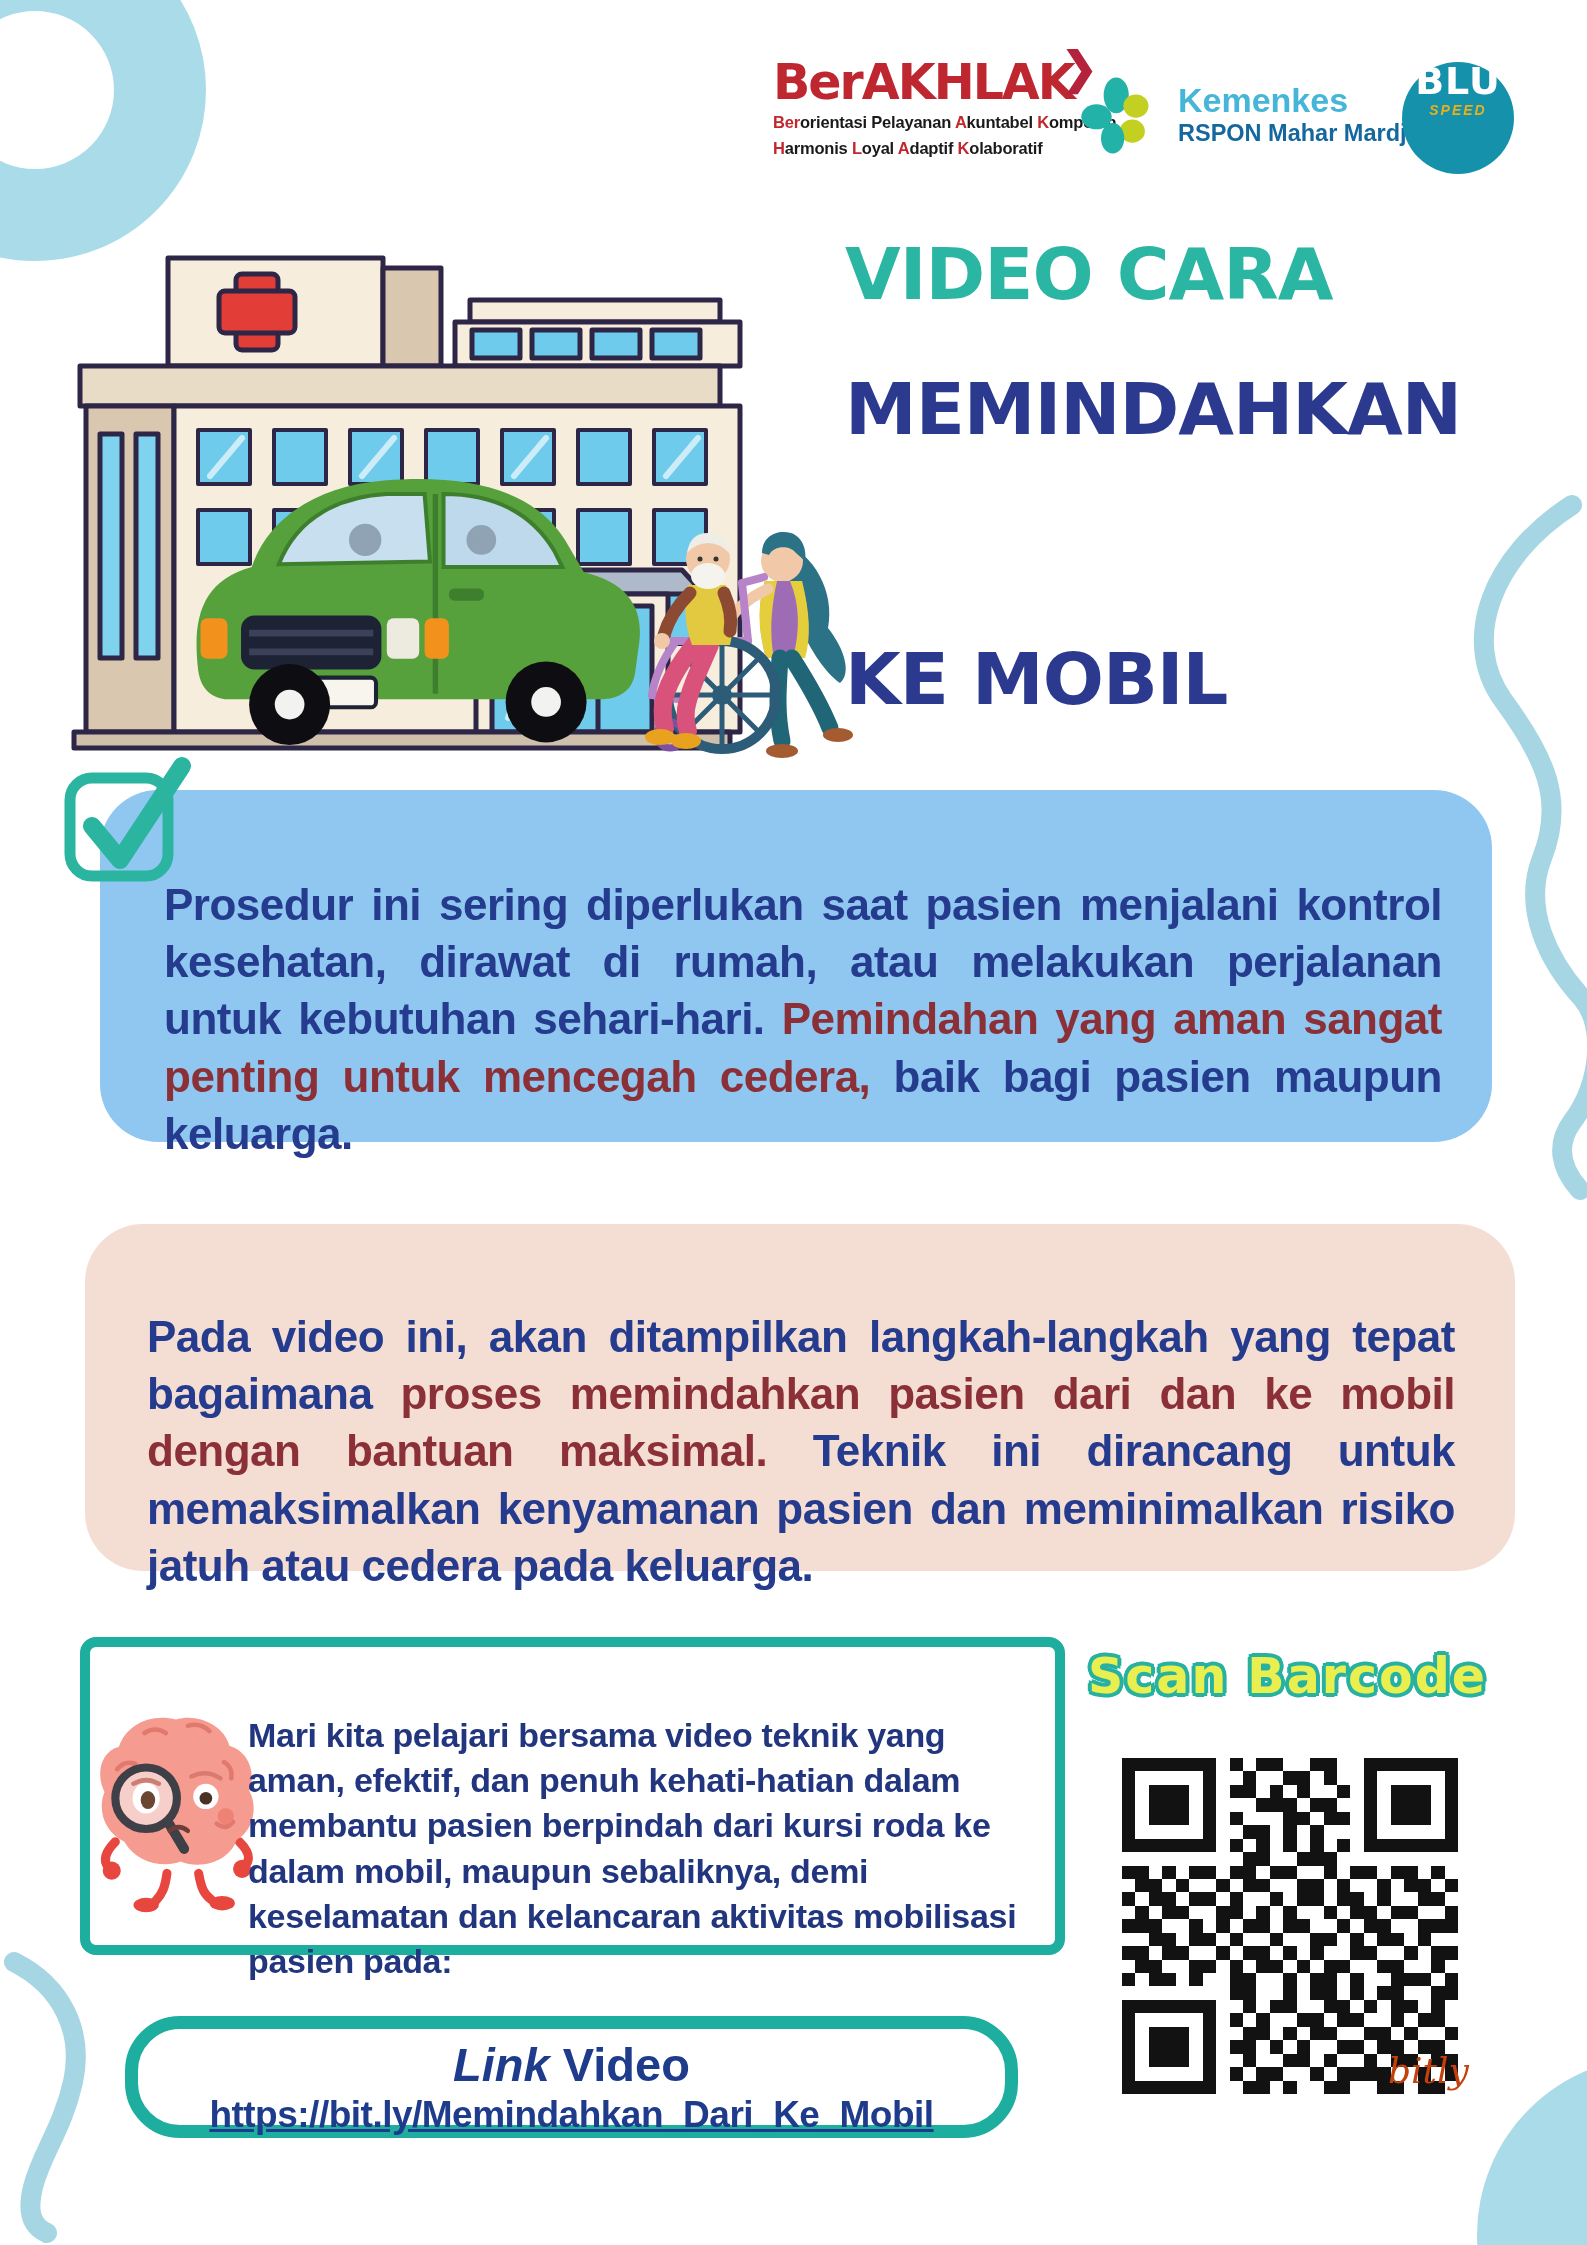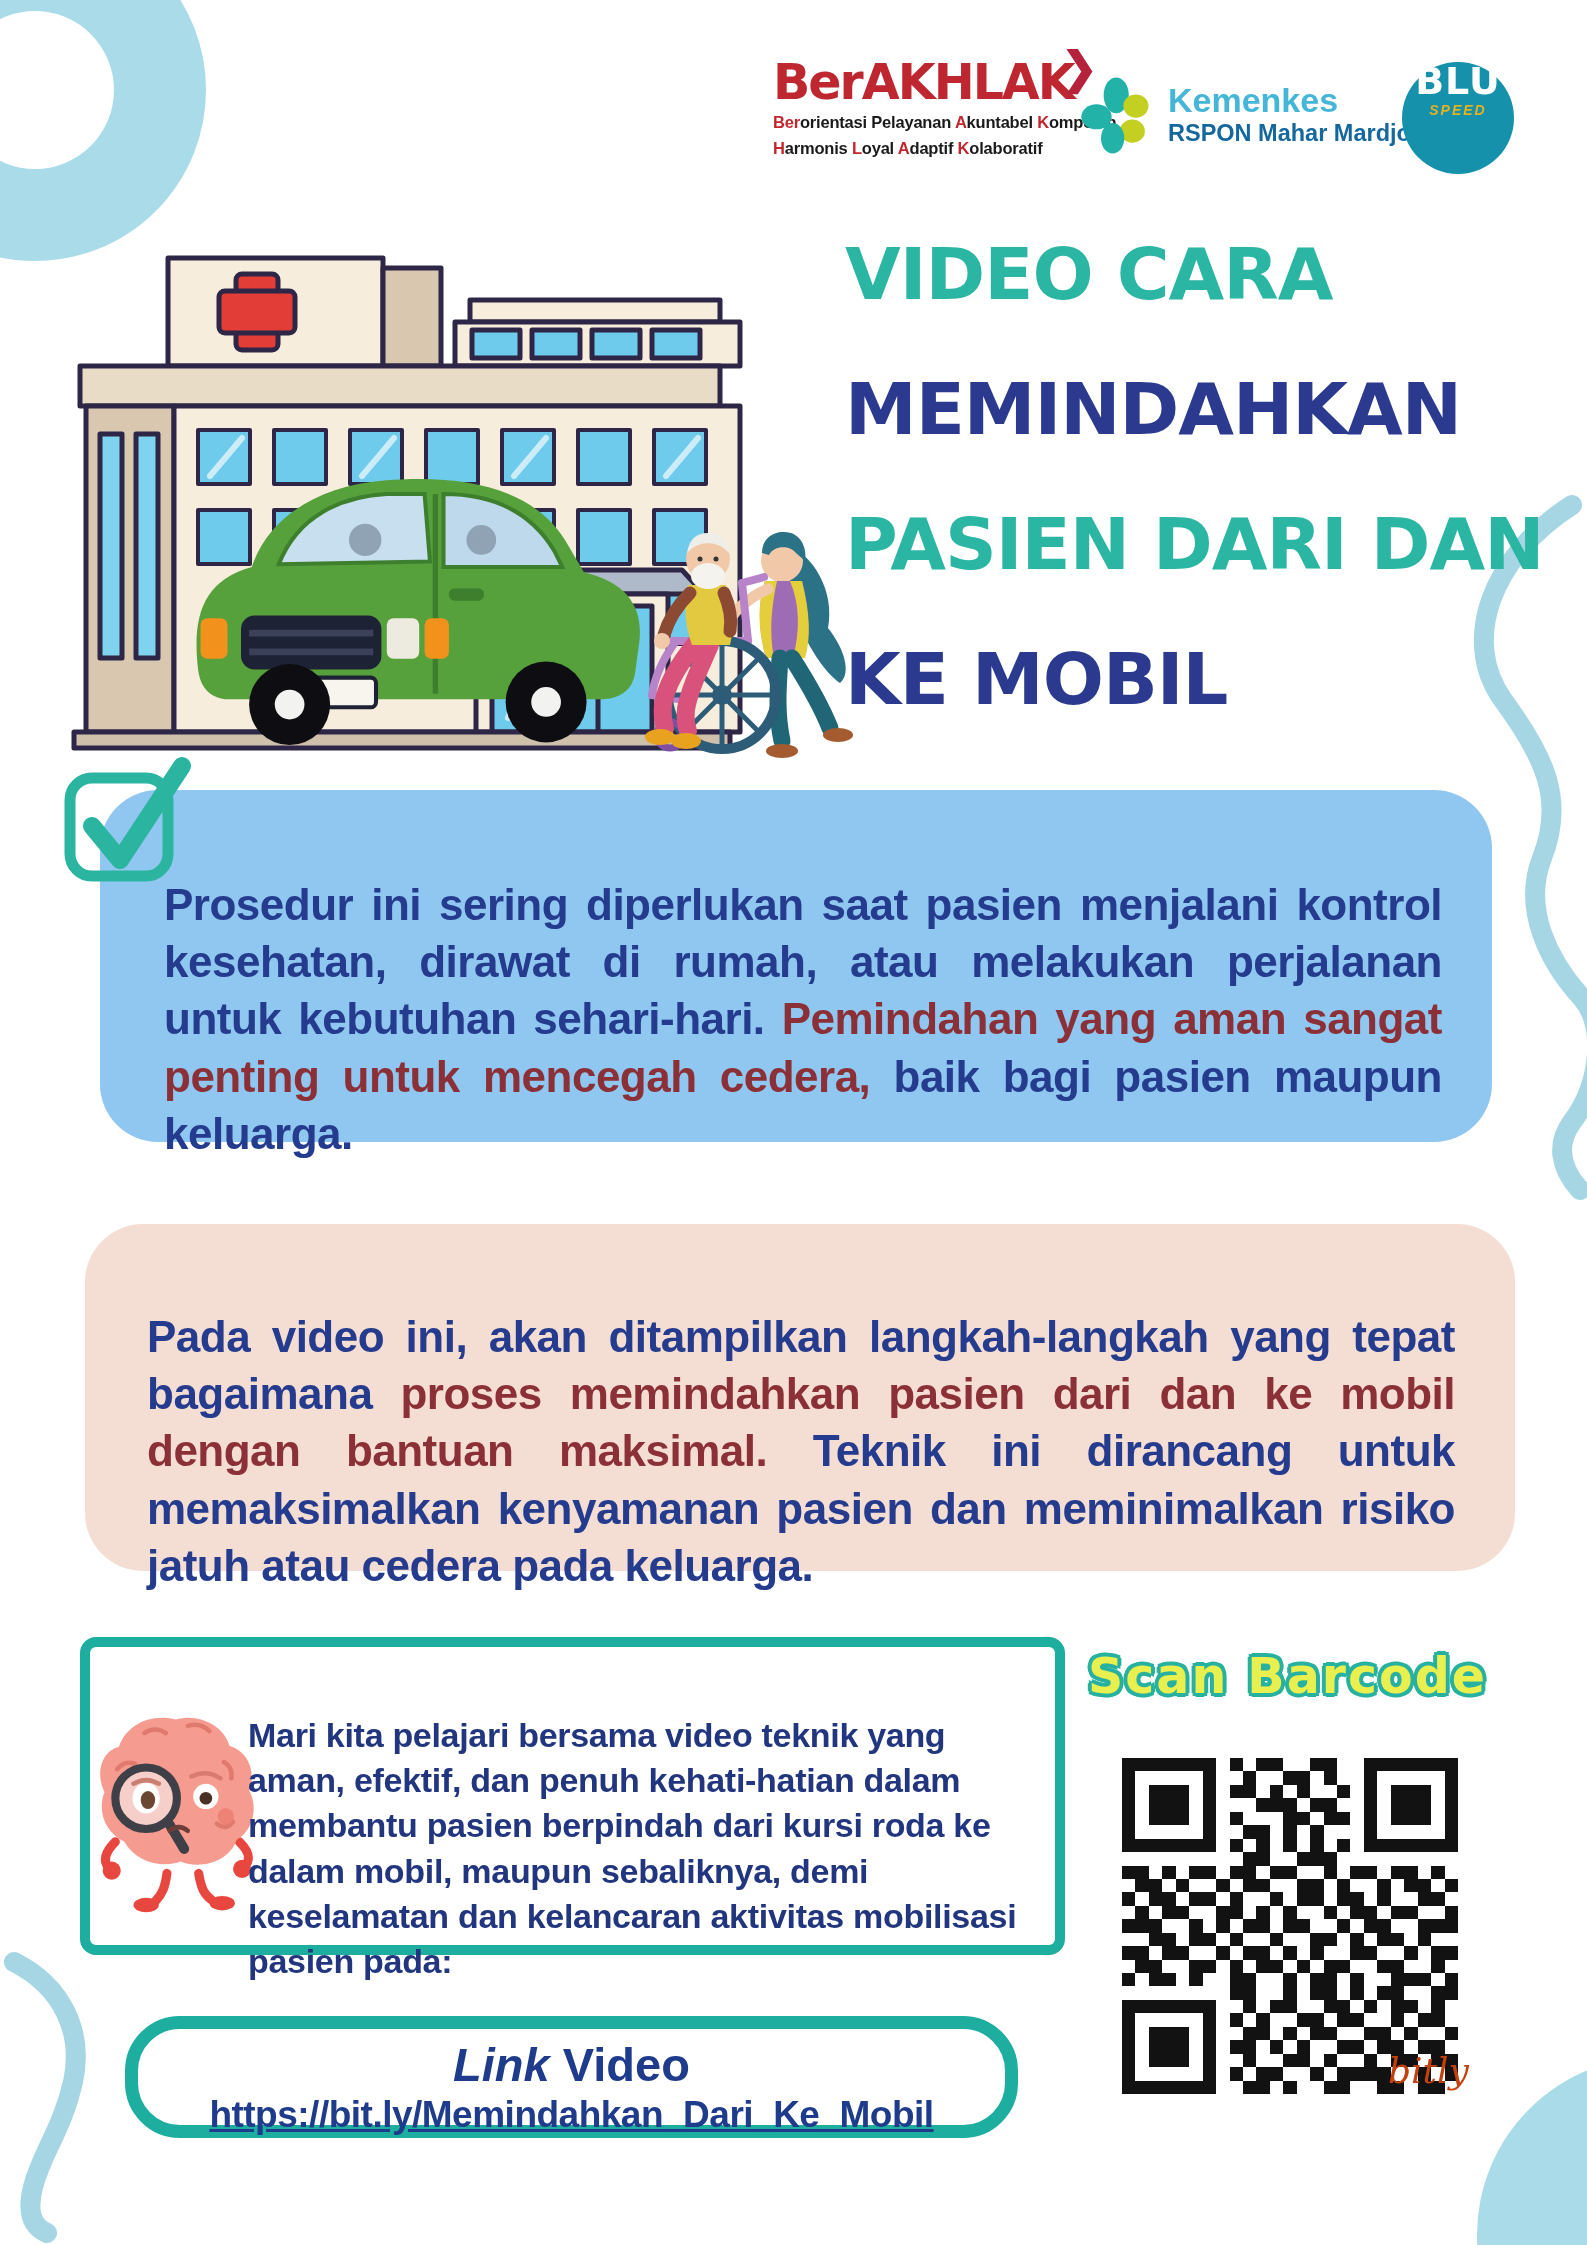--- a/index.html
+++ b/index.html
@@ -13,21 +13,21 @@
 
   
   .berakhlak{left:773px;top:58px;width:330px;z-index:2;}
   .ba-name{font-family:"DejaVu Sans",sans-serif;font-size:49px;font-weight:800;color:#BE2730;
            letter-spacing:-2px;line-height:1;display:inline-block;position:relative;text-align:center;}
   .ba-chevron{position:absolute;left:288px;top:-16px;font-size:44px;font-weight:800;color:#B5223C;z-index:2;}
   .ba-tag{font-size:16.5px;font-weight:700;line-height:1.35;color:#1A1A1A;margin-top:4px;letter-spacing:-0.2px;white-space:nowrap;}
   .seg-red{color:#C1272D}
   .seg-dark{color:#1A1A1A}
 
-  .kemenkes{left:1078px;top:72px;display:flex;align-items:center;gap:10px;z-index:2;}
+  .kemenkes{left:1078px;top:72px;display:flex;align-items:center;gap:20px;z-index:2;}
   .km-name{font-size:34px;font-weight:700;color:#45B5D8;line-height:1.05;}
   .km-unit{font-size:23.5px;font-weight:700;color:#15689E;line-height:1.2;white-space:nowrap;}
 
   .blu{left:1402px;top:62px;width:112px;height:112px;border-radius:50%;background:#1591AC;
        display:flex;flex-direction:column;align-items:center;z-index:2;}
   .blu-name{font-family:"DejaVu Sans",sans-serif;font-size:38px;font-weight:800;color:#fff;letter-spacing:1px;line-height:1;}
   .blu-sub{font-size:14px;font-weight:800;font-style:italic;color:#E6B01E;letter-spacing:2px;margin-top:2px;}
 
   
   .title-line{position:absolute;left:845px;font-family:"DejaVu Sans",sans-serif;font-weight:800;
@@ -108,21 +108,20 @@
     </div>
   </div>
 
   <div class="abs blu">
     <div class="blu-name">BLU</div>
     <div class="blu-sub">SPEED</div>
   </div>
 
   <div class="title-line tl1 t-teal">VIDEO CARA</div>
   <div class="title-line tl2 t-navy">MEMINDAHKAN</div>
-  <div class="title-line tl3 t-teal">PASIEN DARI DAN</div>
   <div class="title-line tl4 t-navy">KE MOBIL</div>
 
   <svg class="abs hospital" viewBox="0 0 820 530">
     <g stroke="#2E2647" stroke-width="5" stroke-linejoin="round">
 
       <rect x="128" y="20" width="215" height="108" fill="#F7EDDC"></rect>
       <rect x="343" y="30" width="58" height="98" fill="#D9C7B0"></rect>
       <rect x="196" y="36" width="42" height="76" rx="6" fill="#E23D36"></rect>
       <rect x="179" y="53" width="76" height="42" rx="6" fill="#E23D36"></rect>
 

